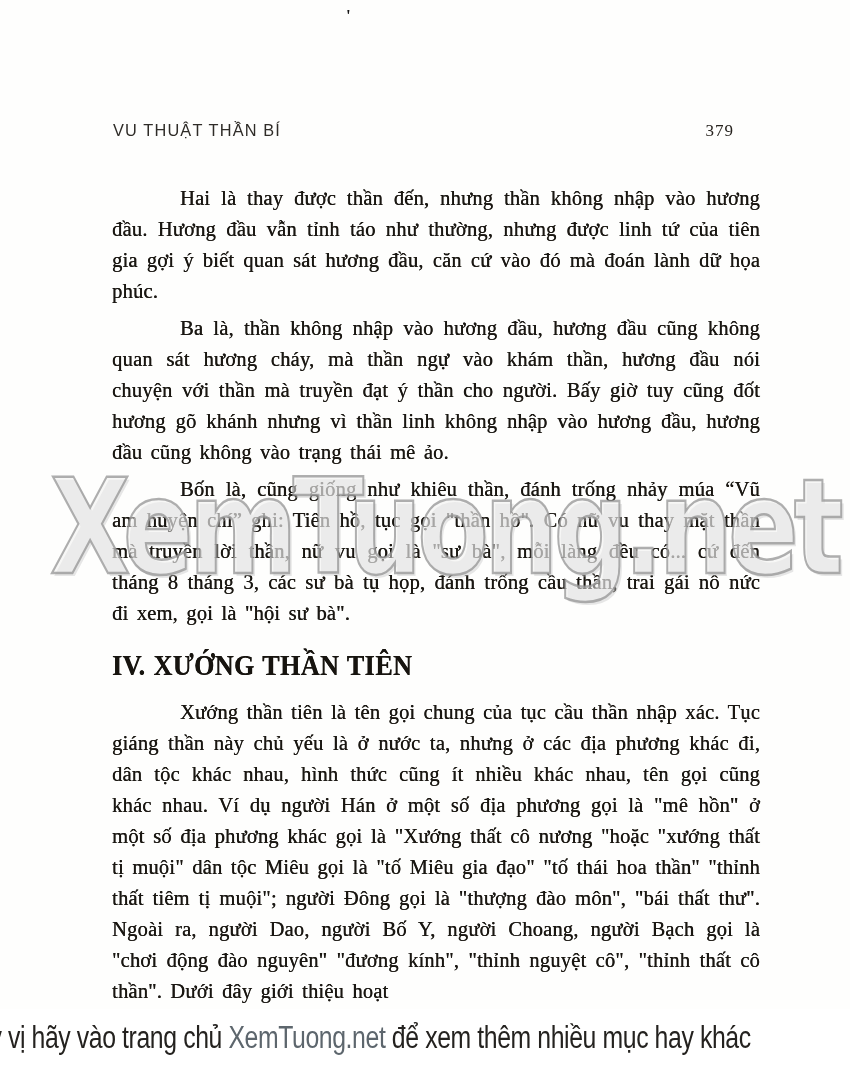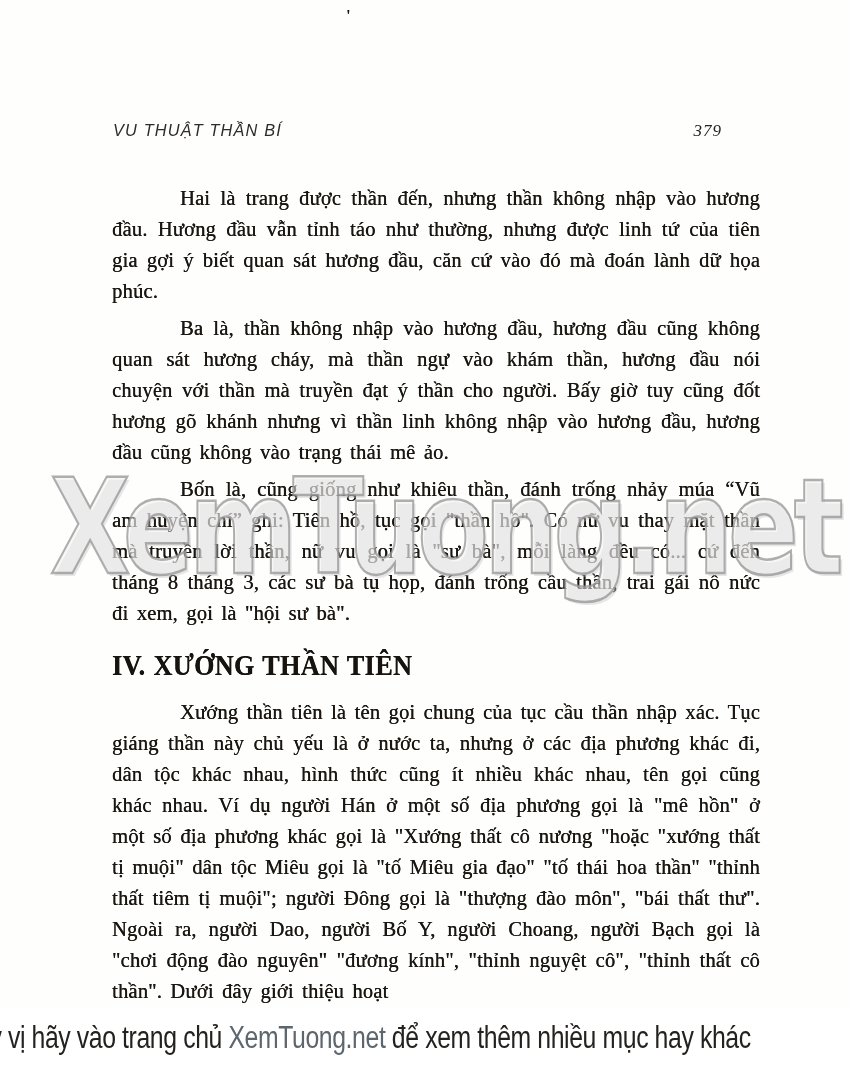--- a/index.html
+++ b/index.html
@@ -17,25 +17,24 @@
   }
   .stray-mark {
     position: absolute;
     left: 346px; top: 6px;
     font-size: 17px;
     font-weight: bold;
     color: #161616;
   }
   .header {
     position: absolute;
-    top: 121px; left: 113px; right: 104px;
+    top: 121px; left: 113px; right: 92px;
     display: flex;
     justify-content: space-between;
     align-items: flex-start;
-    font-style: italic;
   }
   .running-title {
     font-family: "Liberation Sans", sans-serif;
     font-size: 17px;
     letter-spacing: 1.2px;
     color: #2f2c28;
     transform: scaleX(0.96);
     transform-origin: left center;
     white-space: nowrap;
   }
@@ -120,21 +119,21 @@
 <div class="page">
 
   <span class="stray-mark">'</span>
 
   <div class="header">
     <span class="running-title">VU THUẬT THẦN BÍ</span>
     <span class="page-number">379</span>
   </div>
 
   <div class="content">
-    <p>Hai là trang được thần đến, nhưng thần không nhập vào hương đầu. Hương đầu vẫn tỉnh táo như thường, nhưng được linh tứ của tiên gia gợi ý biết quan sát hương đầu, căn cứ vào đó mà đoán lành dữ họa phúc.</p>
+    <p>Hai là thay được thần đến, nhưng thần không nhập vào hương đầu. Hương đầu vẫn tỉnh táo như thường, nhưng được linh tứ của tiên gia gợi ý biết quan sát hương đầu, căn cứ vào đó mà đoán lành dữ họa phúc.</p>
     <p>Ba là, thần không nhập vào hương đầu, hương đầu cũng không quan sát hương cháy, mà thần ngự vào khám thần, hương đầu nói chuyện với thần mà truyền đạt ý thần cho người. Bấy giờ tuy cũng đốt hương gõ khánh nhưng vì thần linh không nhập vào hương đầu, hương đầu cũng không vào trạng thái mê ảo.</p>
     <p>Bốn là, cũng giống như khiêu thần, đánh trống nhảy múa “Vũ am huyện chí” ghi: Tiên hồ, tục gọi "thần hồ". Có nữ vu thay mặt thần mà truyền lời thần, nữ vu gọi là "sư bà", mỗi làng đều có... cứ đến tháng 8 tháng 3, các sư bà tụ họp, đánh trống cầu thần, trai gái nô nức đi xem, gọi là "hội sư bà".</p>
     <h2 class="section-heading">IV. XƯỚNG THẦN TIÊN</h2>
     <p>Xướng thần tiên là tên gọi chung của tục cầu thần nhập xác. Tục giáng thần này chủ yếu là ở nước ta, nhưng ở các địa phương khác đi, dân tộc khác nhau, hình thức cũng ít nhiều khác nhau, tên gọi cũng khác nhau. Ví dụ người Hán ở một số địa phương gọi là "mê hồn" ở một số địa phương khác gọi là "Xướng thất cô nương "hoặc "xướng thất tị muội" dân tộc Miêu gọi là "tố Miêu gia đạo" "tố thái hoa thần" "thỉnh thất tiêm tị muội"; người Đông gọi là "thượng đào môn", "bái thất thư". Ngoài ra, người Dao, người Bố Y, người Choang, người Bạch gọi là "chơi động đào nguyên" "đương kính", "thỉnh nguyệt cô", "thỉnh thất cô thần". Dưới đây giới thiệu hoạt</p>
   </div>
 
   <div class="watermark">XemTuong.net</div>
 
   <div class="footer">
     <span class="footer-line"><span>Qúy vị hãy vào trang chủ </span><span class="footer-brand">XemTuong.net</span><span> để xem thêm nhiều mục hay khác</span></span>

